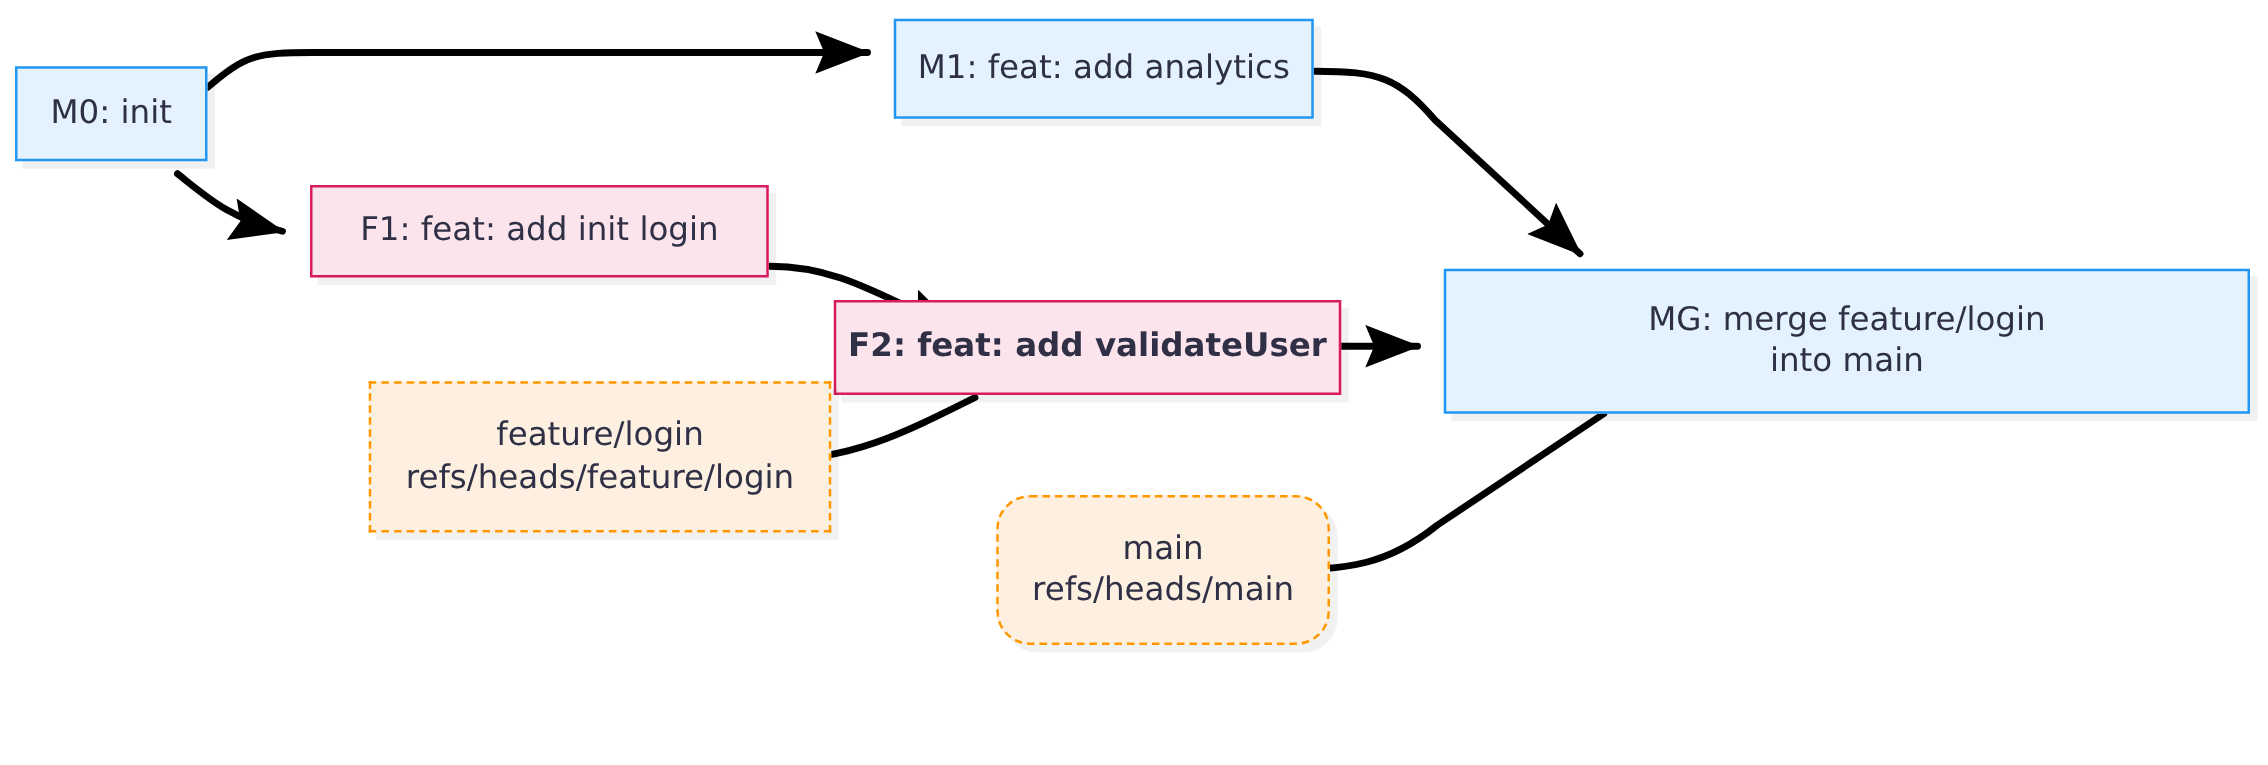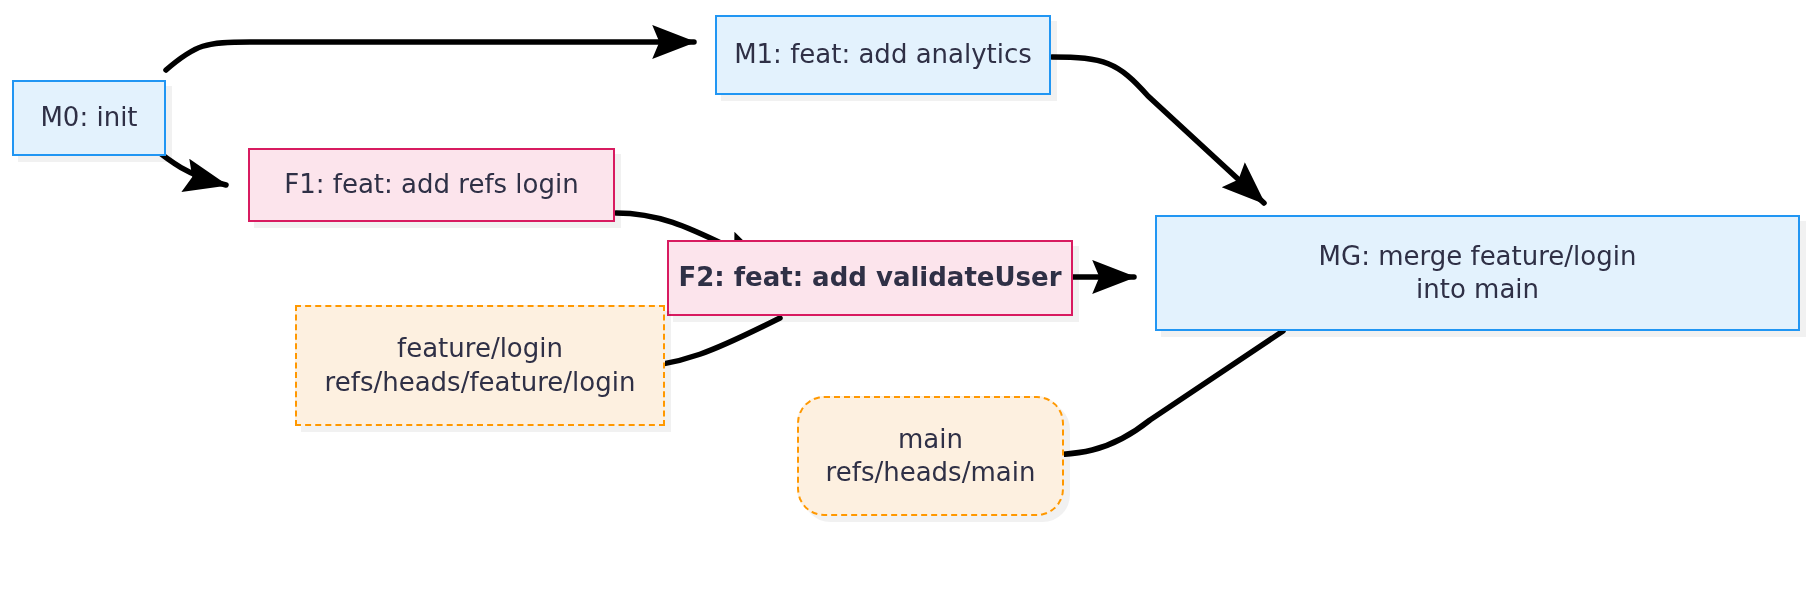--- a/index.html
+++ b/index.html
@@ -75,32 +75,32 @@
         <path d="M 142,139 C 166,158 184,175 226,185" stroke="#000000" marker-end="url(#arrowhead)"></path>
         <path d="M 616,213 C 672,213 706,238 766,264" stroke="#000000" marker-end="url(#arrowhead)"></path>
         <path d="M 1072,277 L 1134,277" stroke="#000000" marker-end="url(#arrowhead)"></path>
         <path d="M 1052,57 C 1104,57 1118,62 1148,96 L 1264,203" stroke="#000000" marker-end="url(#arrowhead)"></path>
         <path d="M 619,368 C 680,368 720,348 780,318" stroke="#000000"></path>
         <path d="M 1018,456 C 1080,456 1110,452 1150,420 L 1283,331" stroke="#000000"></path>
       </g>
   </svg>
 
   <div id="node-layer">
-      <div class="node commit-main" style="left: 12px; top: 80px; width: 154px; height: 76px; font-size: 26px; color: rgb(47, 48, 70);">
+      <div class="node commit-main" style="left: 12px; top: 53px; width: 154px; height: 76px; font-size: 26px; color: rgb(47, 48, 70);">
         <span class="nlabel">M0: init</span>
       </div>
       <div class="node commit-main" style="left: 715px; top: 15px; width: 336px; height: 80px; font-size: 26px; color: rgb(47, 48, 70);">
         <span class="nlabel">M1: feat: add analytics</span>
       </div>
       <div class="node commit-main" style="left: 1155px; top: 215px; width: 645px; height: 116px; font-size: 26px; color: rgb(47, 48, 70); justify-content: center;">
         <span class="nlabel">MG: merge feature/login
 into main</span>
       </div>
       <div class="node commit-feature" style="left: 248px; top: 148px; width: 367px; height: 74px; font-size: 26px; color: rgb(47, 48, 70);">
-        <span class="nlabel">F1: feat: add refs login</span>
+        <span class="nlabel">F1: feat: add init login</span>
       </div>
       <div class="node commit-feature" style="left: 667px; top: 240px; width: 406px; height: 76px; font-size: 26px; color: rgb(47, 48, 70); font-weight: bold;">
         <span class="nlabel">F2: feat: add validateUser</span>
       </div>
       <div class="node ref-label" style="left: 248px; top: 305px; width: 370px; height: 121px; font-size: 26px; color: rgb(47, 48, 70);">
         <span class="nlabel">feature/login
 refs/heads/feature/login</span>
       </div>
       <div class="node ref-label" style="left: 750px; top: 396px; width: 267px; height: 120px; font-size: 26px; color: rgb(47, 48, 70); border-radius: 27px;">
         <span class="nlabel">main

